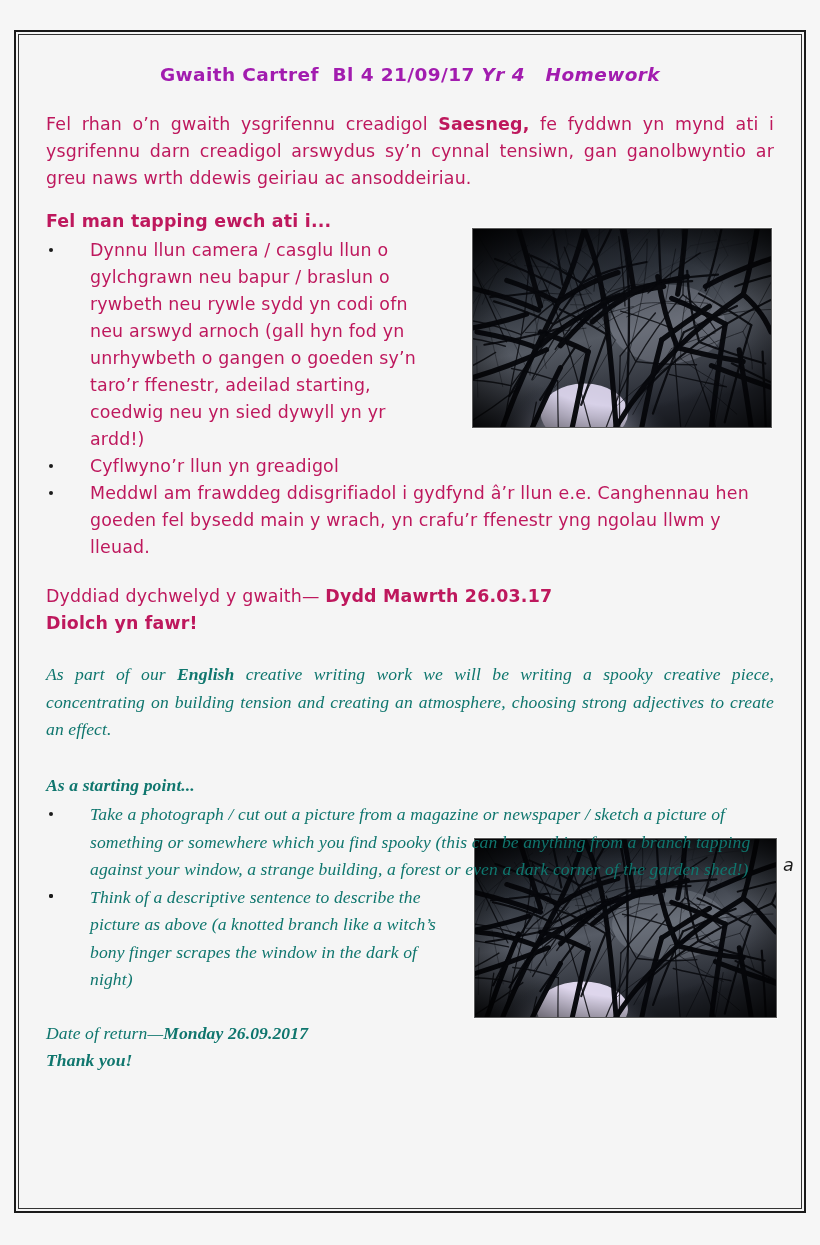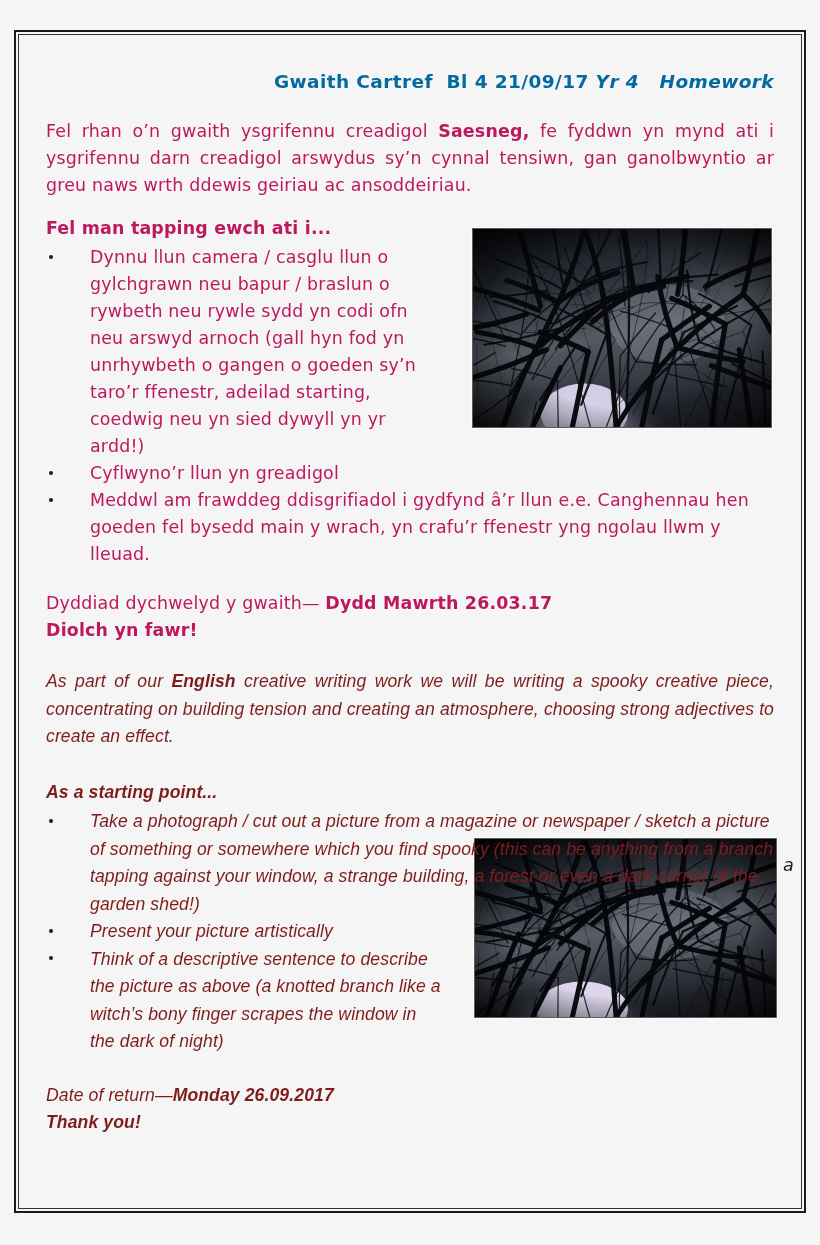--- a/index.html
+++ b/index.html
@@ -63,36 +63,36 @@
   
   .cy {
     font-family: "DejaVu Sans", sans-serif;
     font-size: 17.4px;
     line-height: 27px;
     color: #be185d;
     letter-spacing: 0.2px;
   }
   
   .en {
-    font-family: Liberation Sans, sans-serif;
+    font-family: Liberation Serif, serif;
     font-style: italic;
     font-size: 17.6px;
     line-height: 27.5px;
-    color: #7f1d1d;
+    color: #0f766e;
     letter-spacing: 0.1px;
   }
 
   .doc-title {
-    text-align: right;
+    text-align: center;
     font-family: "DejaVu Sans", sans-serif;
     font-size: 18.5px;
     font-weight: bold;
-    color: #0369a1;
+    color: #a21caf;
     letter-spacing: 0.4px;
-    margin: 7px 0 26px 0;
+    margin: 0 0 26px 0;
     white-space: pre;
   }
   .doc-title .title-en {
     font-style: italic;
   }
 
   p { margin: 0; }
 
   .para {
     text-align: justify;
@@ -377,21 +377,20 @@
 
       <p class="section-head-en">As a starting point...</p>
 
       <ul class="bullets">
         <li style="padding-right: 0px;">
           <span class="dot"></span>
           <span>Take a photograph / cut out a picture from a magazine or newspaper / sketch a picture of something or somewhere which you find spooky (this can be anything from a branch tapping against your window, a strange building, a forest or even a dark corner of the garden shed!)</span>
         </li>
         <li style="padding-right: 330px;">
           <span class="dot"></span>
-          <span>Present your picture artistically</span>
         </li>
         <li style="padding-right: 330px;">
           <span class="dot"></span>
           <span>Think of a descriptive sentence to describe the picture as above (a knotted branch like a witch’s bony finger scrapes the window in the dark of night)</span>
         </li>
       </ul>
 
       <div class="spacer-md"></div>
 
       <p class="closing"><span>Date of return—</span><b>Monday  26.09.2017</b></p>

